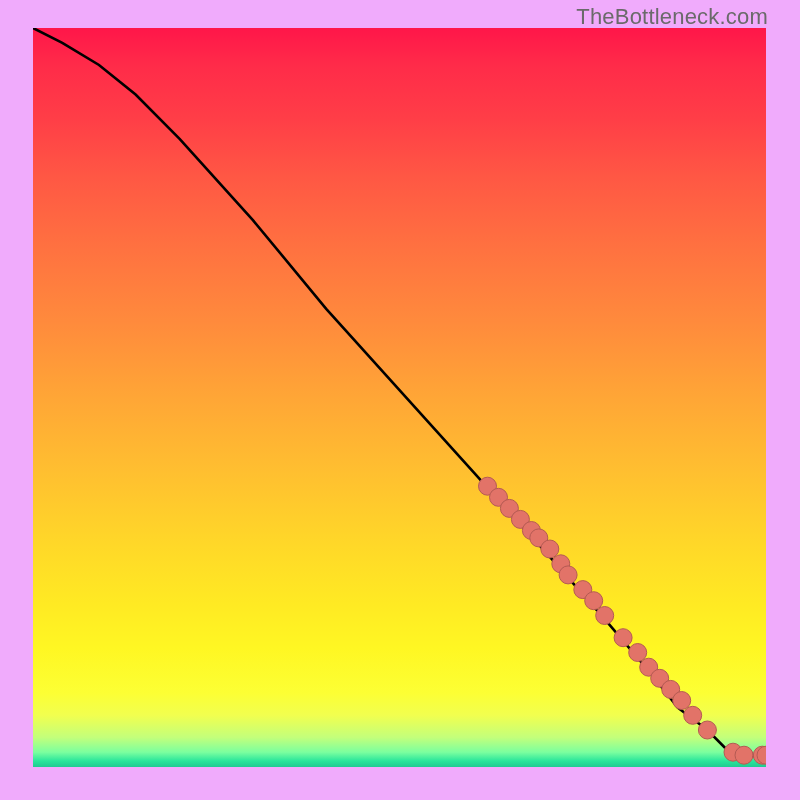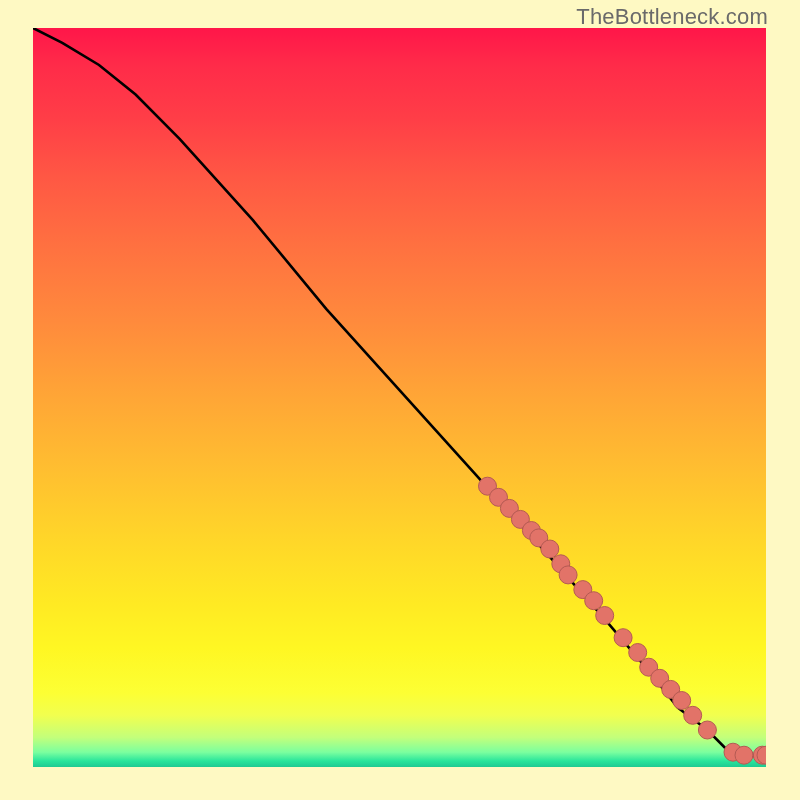--- a/index.html
+++ b/index.html
@@ -9,21 +9,21 @@
     height: 800px;
     background: #000;
     overflow: hidden;
   }
   .frame {
     position: absolute;
     left: 0;
     top: 0;
     width: 800px;
     height: 800px;
-    background: #fef9c3;
+    background: #f0abfc;
   }
   .plot {
     position: absolute;
     left: 33px;
     top: 28px;
     width: 733px;
     height: 739px;
     
     background: linear-gradient(to bottom,
       #ff1649 0%,

